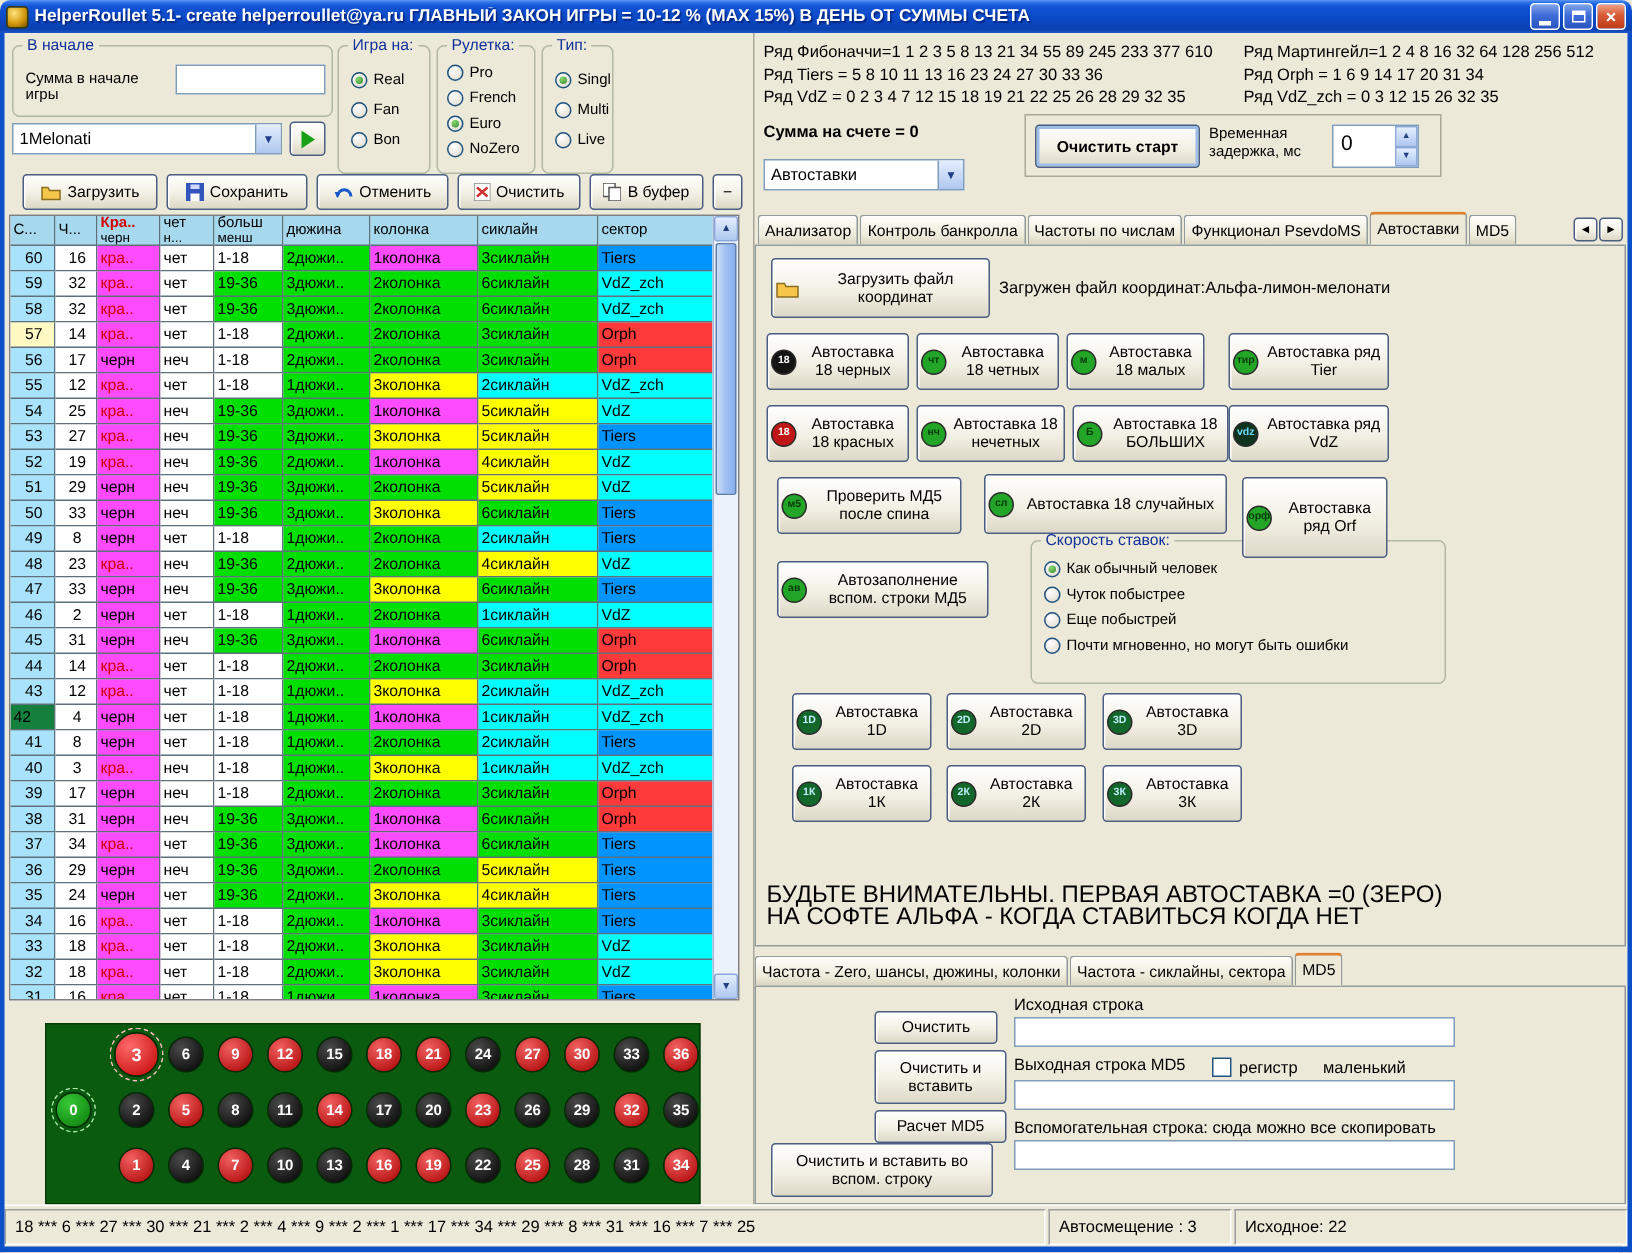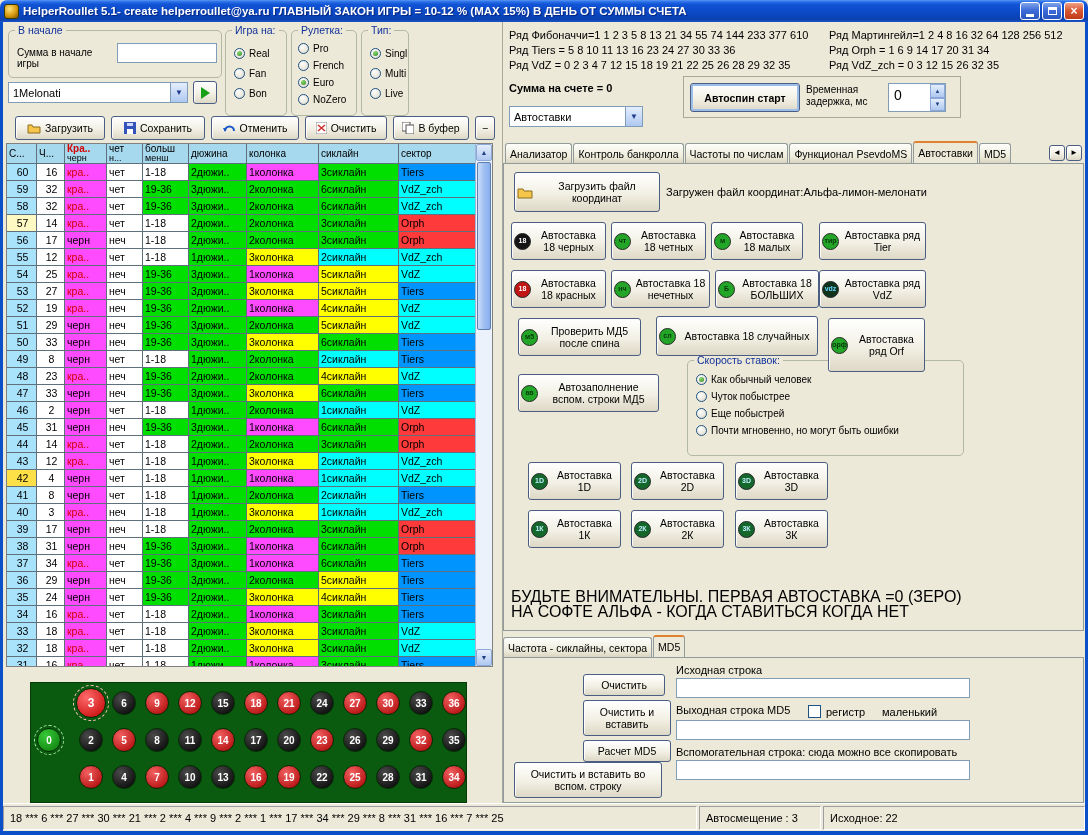--- a/index.html
+++ b/index.html
@@ -469,21 +469,21 @@
             <div class="tcell" style="width: 28px; background: rgb(255, 255, 255); text-align: center;">12</div>
             <div class="tcell" style="width: 42px; background: rgb(255, 75, 255); color: rgb(214, 0, 0);">кра..</div>
             <div class="tcell" style="width: 36px; background: rgb(255, 255, 255);">чет</div>
             <div class="tcell" style="width: 46px; background: rgb(255, 255, 255);">1-18</div>
             <div class="tcell" style="width: 58px; background: rgb(0, 223, 0);">1дюжи..</div>
             <div class="tcell" style="width: 72px; background: rgb(255, 255, 0);">3колонка</div>
             <div class="tcell" style="width: 80px; background: rgb(0, 255, 255);">2сиклайн</div>
             <div class="tcell" style="width: 78px; background: rgb(0, 255, 255);">VdZ_zch</div>
           </div>
           <div class="trow">
-            <div class="tcell" style="width: 30px; background: #fde047; text-align: center;">42</div>
+            <div class="tcell" style="width: 30px; background: #15803d; ">42</div>
             <div class="tcell" style="width: 28px; background: rgb(255, 255, 255); text-align: center;">4</div>
             <div class="tcell" style="width: 42px; background: rgb(255, 75, 255); color: rgb(0, 0, 0);">черн</div>
             <div class="tcell" style="width: 36px; background: rgb(255, 255, 255);">чет</div>
             <div class="tcell" style="width: 46px; background: rgb(255, 255, 255);">1-18</div>
             <div class="tcell" style="width: 58px; background: rgb(0, 223, 0);">1дюжи..</div>
             <div class="tcell" style="width: 72px; background: rgb(255, 75, 255);">1колонка</div>
             <div class="tcell" style="width: 80px; background: rgb(0, 255, 255);">1сиклайн</div>
             <div class="tcell" style="width: 78px; background: rgb(0, 255, 255);">VdZ_zch</div>
           </div>
           <div class="trow">
@@ -656,34 +656,34 @@
         <div class="num red" style="left: 312px; top: 82px;">25</div>
         <div class="num black" style="left: 345px; top: 82px;">28</div>
         <div class="num black" style="left: 378px; top: 82px;">31</div>
         <div class="num red" style="left: 411px; top: 82px;">34</div>
       </div>
   </div>
 
   <div class="right-pane">
 
     <div id="series-left" class="series" style="left:6px;top:6px">
-        <div class="sline">Ряд Фибоначчи=1 1 2 3 5 8 13 21 34 55 74 144 233 377 610</div>
+        <div class="sline">Ряд Фибоначчи=1 1 2 3 5 8 13 21 34 55 89 245 233 377 610</div>
         <div class="sline">Ряд Tiers = 5 8 10 11 13 16 23 24 27 30 33 36</div>
         <div class="sline">Ряд VdZ = 0 2 3 4 7 12 15 18 19 21 22 25 26 28 29 32 35</div>
       </div>
     <div id="series-right" class="series" style="left:326px;top:6px">
         <div class="sline">Ряд Мартингейл=1 2 4 8 16 32 64 128 256 512</div>
         <div class="sline">Ряд Orph = 1 6 9 14 17 20 31 34</div>
         <div class="sline">Ряд VdZ_zch = 0 3 12 15 26 32 35</div>
       </div>
 
     <div class="sumlabel" style="left:6px;top:60px">Сумма на счете = 0</div>
 
     <div class="aspanel" style="left:180px;top:54px;width:278px;height:42px">
-      <div class="btn asbtn" style="left:6px;top:6px;width:110px;height:29px;position:absolute">Автоспин старт</div>
+      <div class="btn asbtn" style="left:6px;top:6px;width:110px;height:29px;position:absolute">Очистить старт</div>
       <div class="dlabel">Временная задержка, мс</div>
       <div class="spin" style="left:204px;top:6px;width:58px;height:29px">
         <span class="sval">0</span>
         <span class="sarrows">
           <span class="sarrow">▲</span>
           <span class="sarrow">▼</span>
         </span>
       </div>
     </div>
 
@@ -811,20 +811,21 @@
           <span class="ab-label">Автоставка 2К</span>
         </div>
         <div class="btn ab" style="left: 231px; top: 346px; width: 93px; height: 38px;">
           <span class="ab-icon" style="background: rgb(19, 103, 42); color: rgb(191, 239, 255);">3К</span>
           <span class="ab-label">Автоставка 3К</span>
         </div>
       </div>
 
     <div class="tabsrow" style="left:0;top:613px;width:581px">
       <div id="freq-tabs" class="tabs">
+          <div class="tab">Частота - Zero, шансы, дюжины, колонки</div>
           <div class="tab">Частота - сиклайны, сектора</div>
           <div class="tab active">MD5</div>
         </div>
     </div>
 
     <div class="panel" style="left:0;top:635px;width:581px;height:146px">
       <div class="btn" style="left:79px;top:16px;width:82px;height:22px;position:absolute">Очистить</div>
       <div class="btn" style="left:79px;top:42px;width:88px;height:36px;position:absolute">Очистить и вставить</div>
       <div class="btn" style="left:79px;top:82px;width:88px;height:22px;position:absolute">Расчет MD5</div>
 

